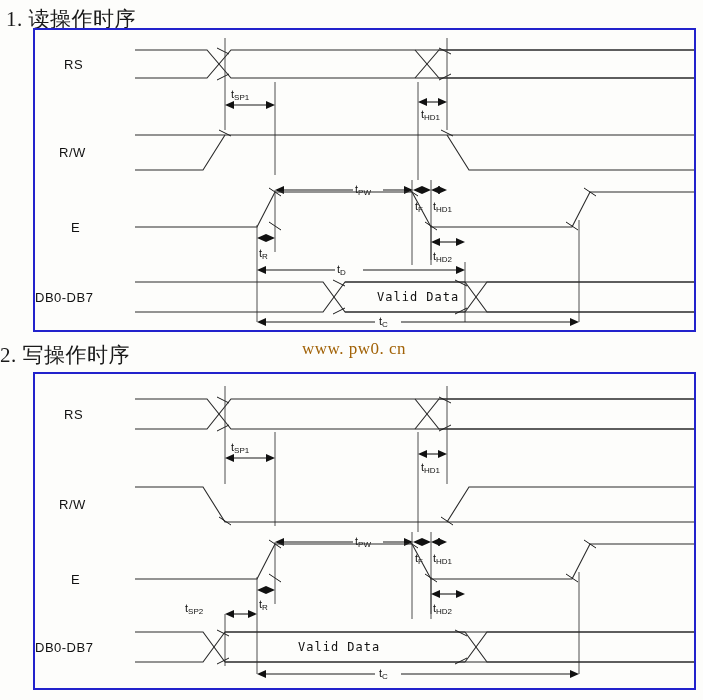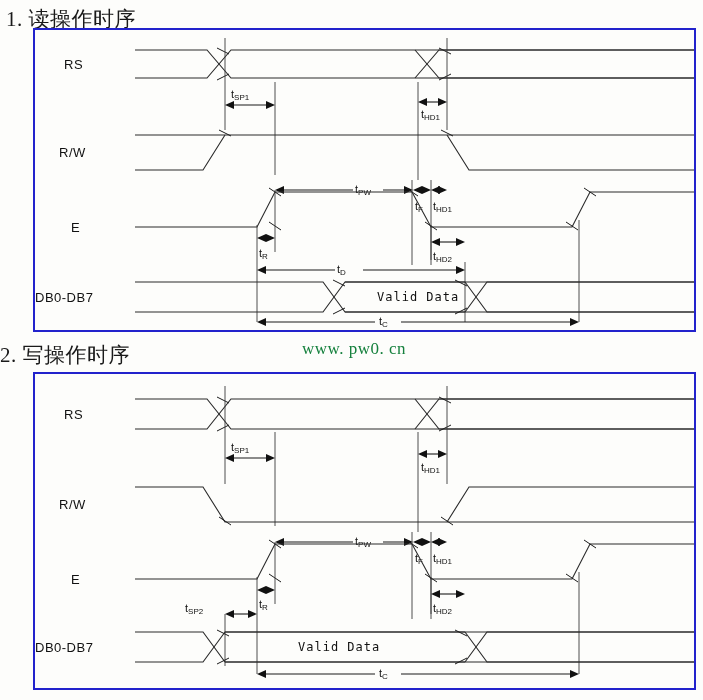--- a/index.html
+++ b/index.html
@@ -31,21 +31,21 @@
   }
   #title-read { left: 6px; top: 5px; }
   #title-write { left: 0; top: 341px; }
 
   .watermark {
     position: absolute;
     left: 302px;
     top: 339px;
     font-family: "Liberation Serif", "DejaVu Serif", serif;
     font-size: 17px;
-    color: #15803d;
+    color: #a16207;
     letter-spacing: 0.5px;
     white-space: nowrap;
   }
 
   .frame {
     position: absolute;
     border: 2px solid #2222cc;
     background: #fdfdfb;
     box-sizing: border-box;
   }

